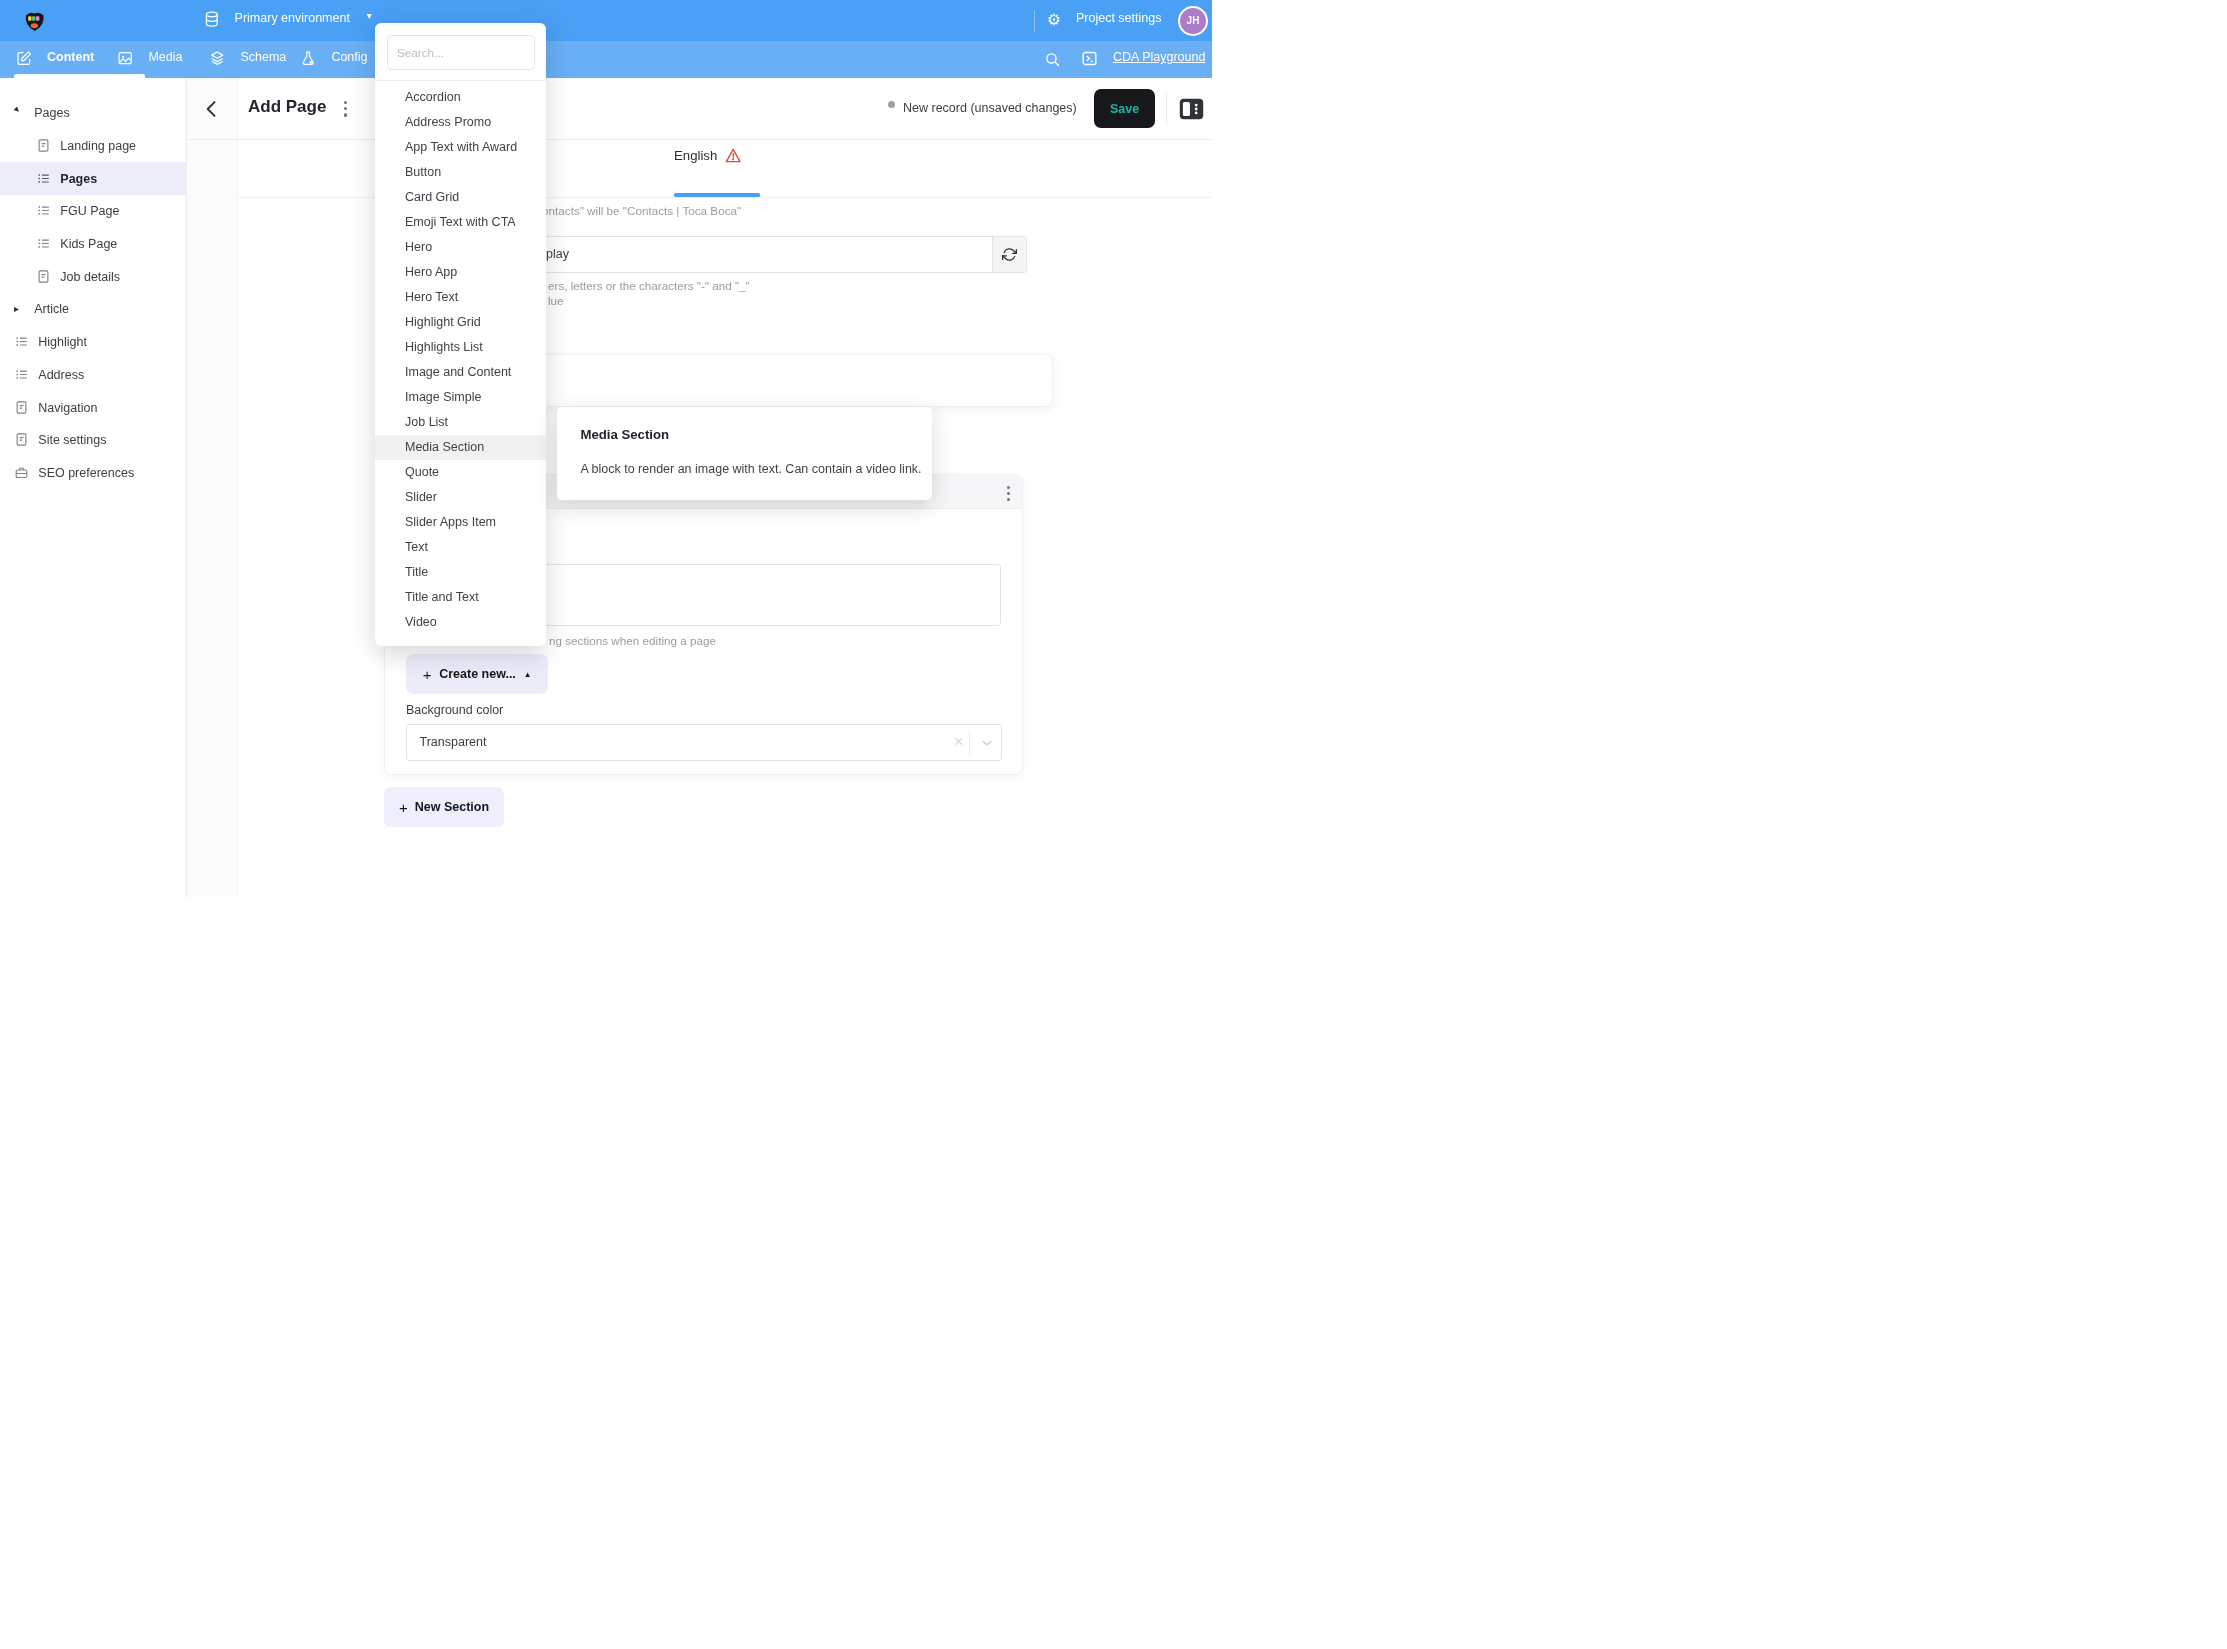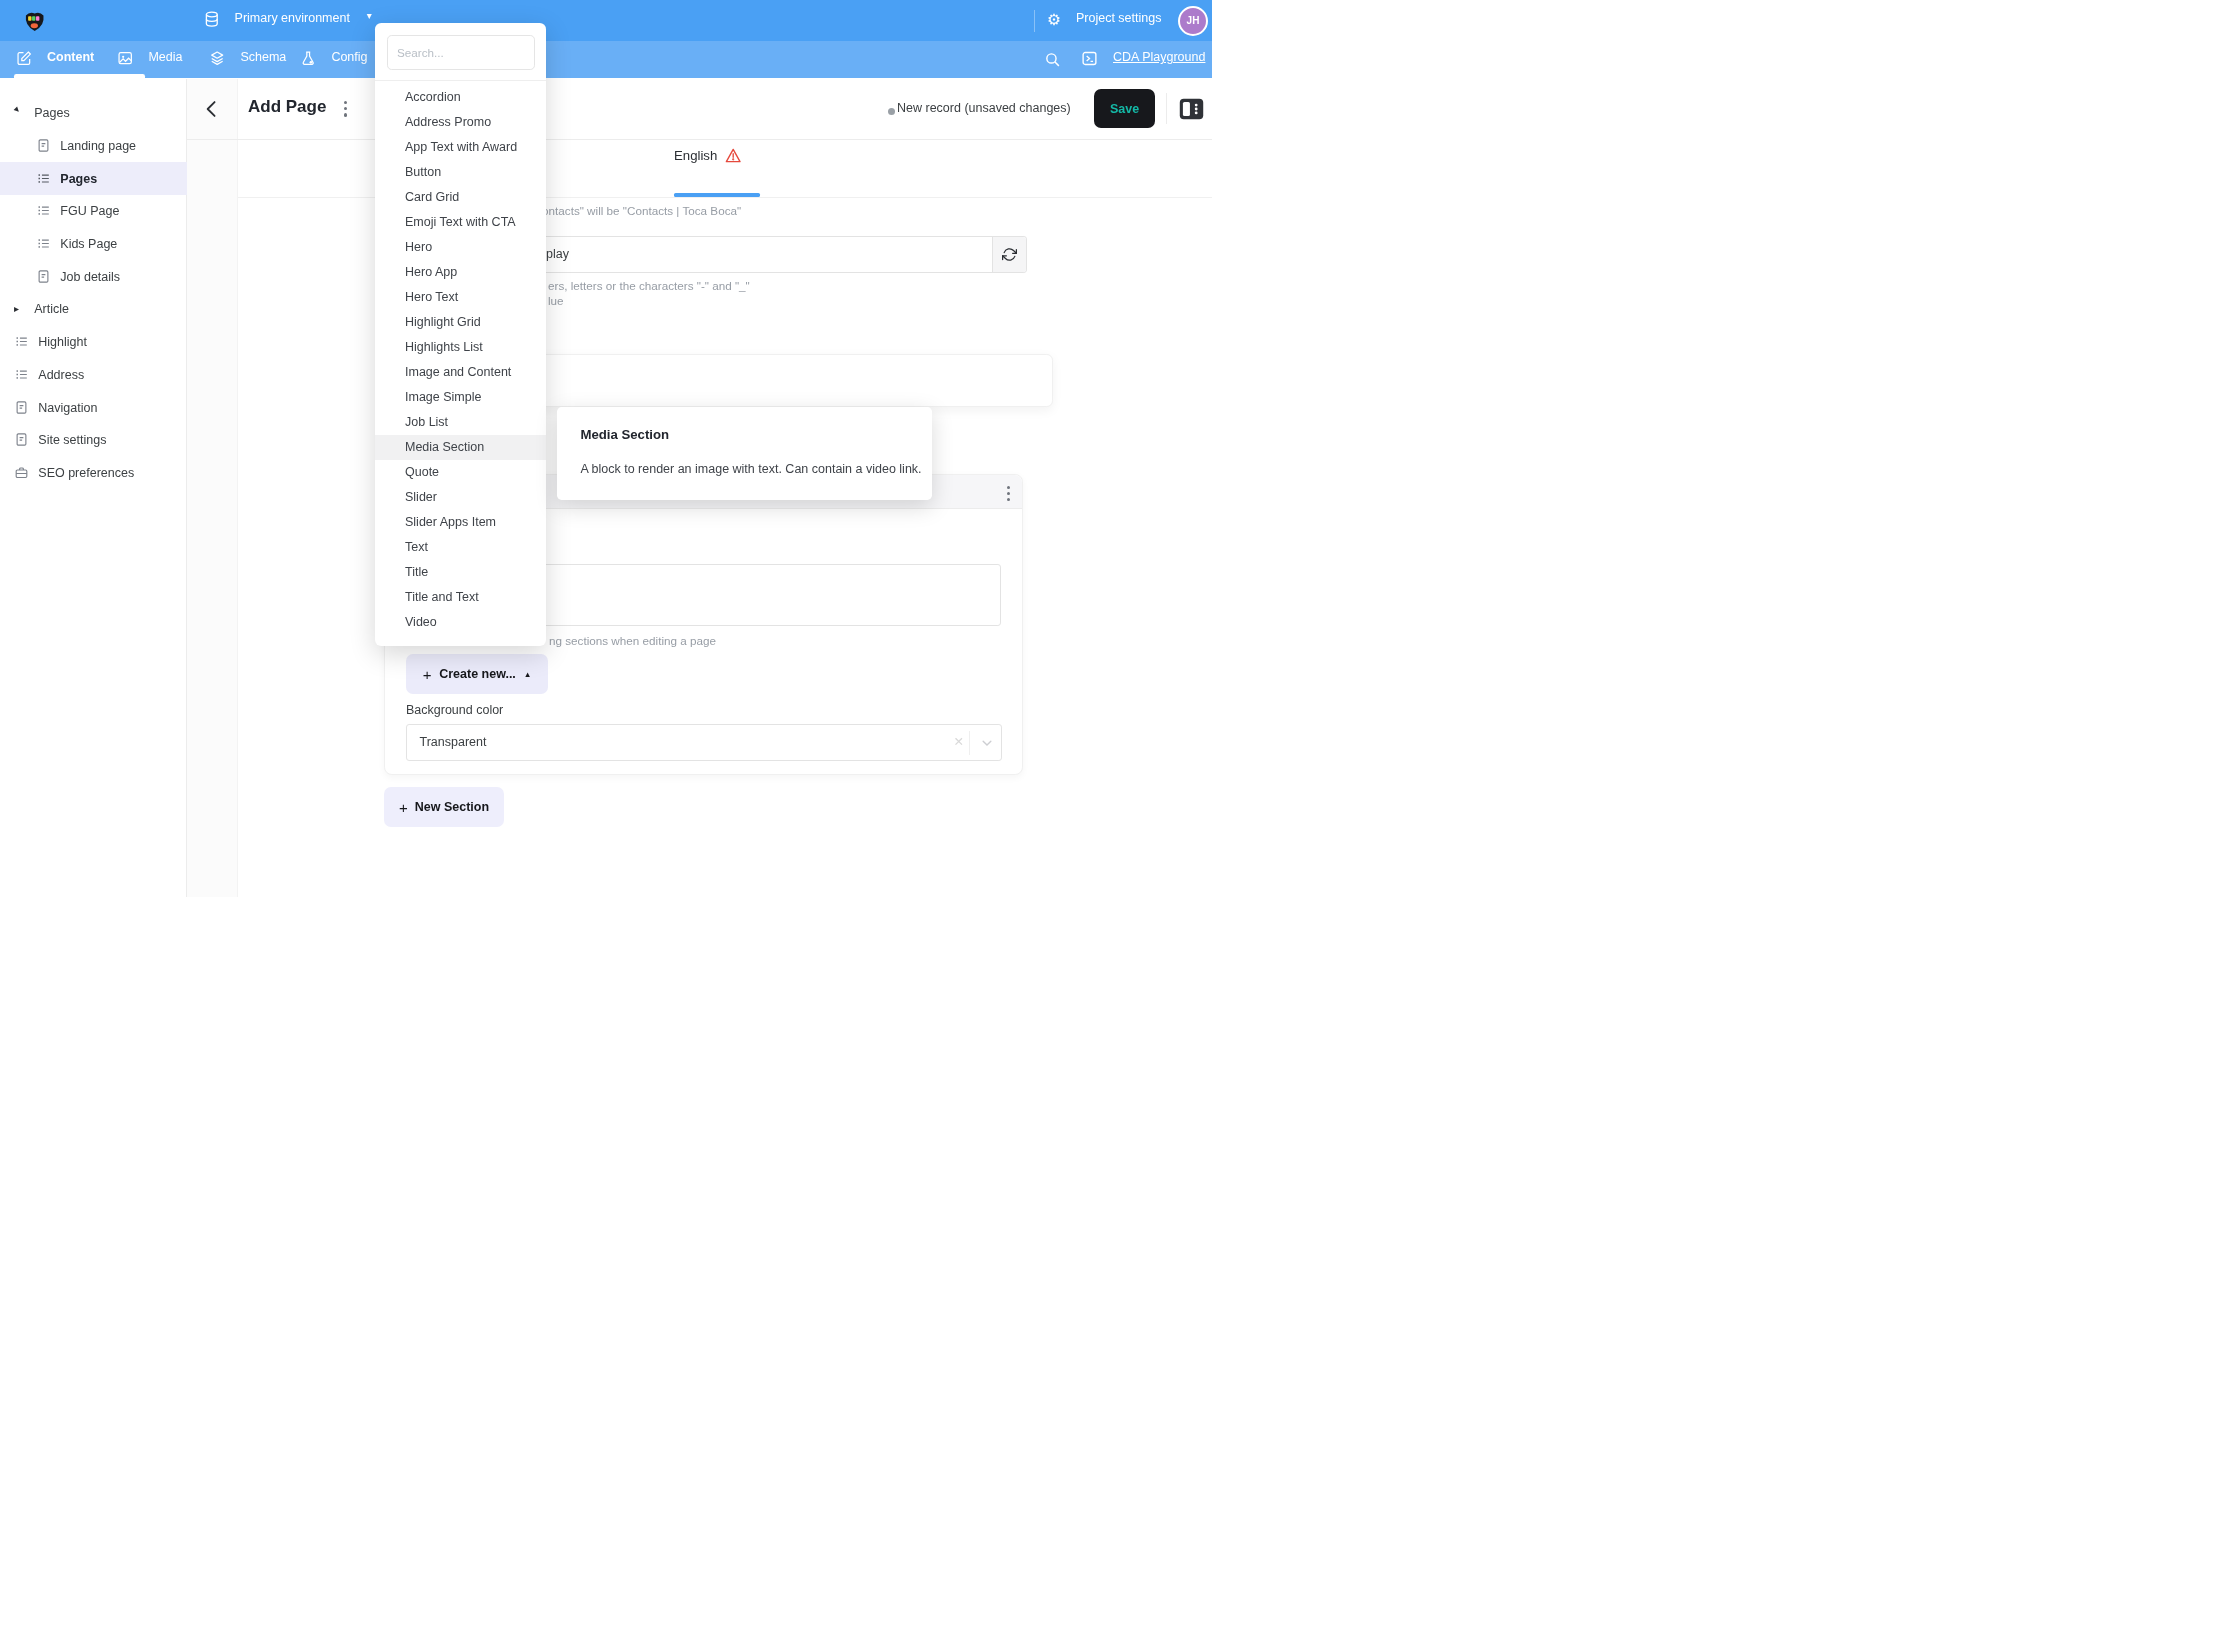--- a/index.html
+++ b/index.html
@@ -28,21 +28,21 @@
   
   .gutter{position:absolute;left:187px;top:79px;width:51px;height:819px;background:#fbfbfb;border-right:0.8px solid #f3f3f3;box-sizing:border-box;}
   .back-btn{position:absolute;left:196px;top:95px;width:31px;height:28px;background:transparent;border:none;cursor:pointer;
             display:flex;align-items:center;justify-content:center;color:#2b2e33;}
   
   .hdr-border{position:absolute;left:187px;top:139px;width:1025px;height:0.8px;background:#ececec;}
   .page-title{position:absolute;left:248px;top:97px;font-size:17px;font-weight:bold;color:#22262e;}
   .kebab{display:flex;flex-direction:column;gap:3.1px;align-items:center;background:none;border:none;cursor:pointer;padding:3.1px;}
   .kebab i{width:3.1px;height:3.1px;border-radius:50%;background:#6f747c;}
   .hdr-kebab{position:absolute;left:341px;top:98px;}
-  .status{position:absolute;left:888px;top:101px;display:flex;align-items:flex-end;gap:2px;font-size:12.5px;color:#3c4043;}
+  .status{position:absolute;left:888px;top:101px;display:flex;align-items:flex-start;gap:8px;font-size:12.5px;color:#3c4043;}
   .status .dot{width:7px;height:7px;border-radius:50%;background:#9aa0a6;}
   .save-btn{position:absolute;left:1094px;top:89px;width:61px;height:39px;background:#17181c;color:#14b8a6;
             font-family:inherit;font-size:12.5px;font-weight:bold;border:none;border-radius:7px;cursor:pointer;}
   .hdr-vdiv{position:absolute;left:1166px;top:93px;width:0.8px;height:31px;background:#ececec;}
   .panel-btn{position:absolute;left:1179px;top:98px;width:25px;height:22px;background:none;border:none;cursor:pointer;padding:0;}
   
   .tab-border{position:absolute;left:238px;top:197px;width:974px;height:0.8px;background:#f0f0f0;}
   .tab-en{position:absolute;left:674px;top:148px;display:flex;align-items:center;gap:7.8px;font-size:13.2px;color:#2b2e33;cursor:pointer;}
   .tab-underline{position:absolute;left:674px;top:193px;width:86px;height:3.9px;background:#4aa0f4;border-radius:1.6px;}
   

